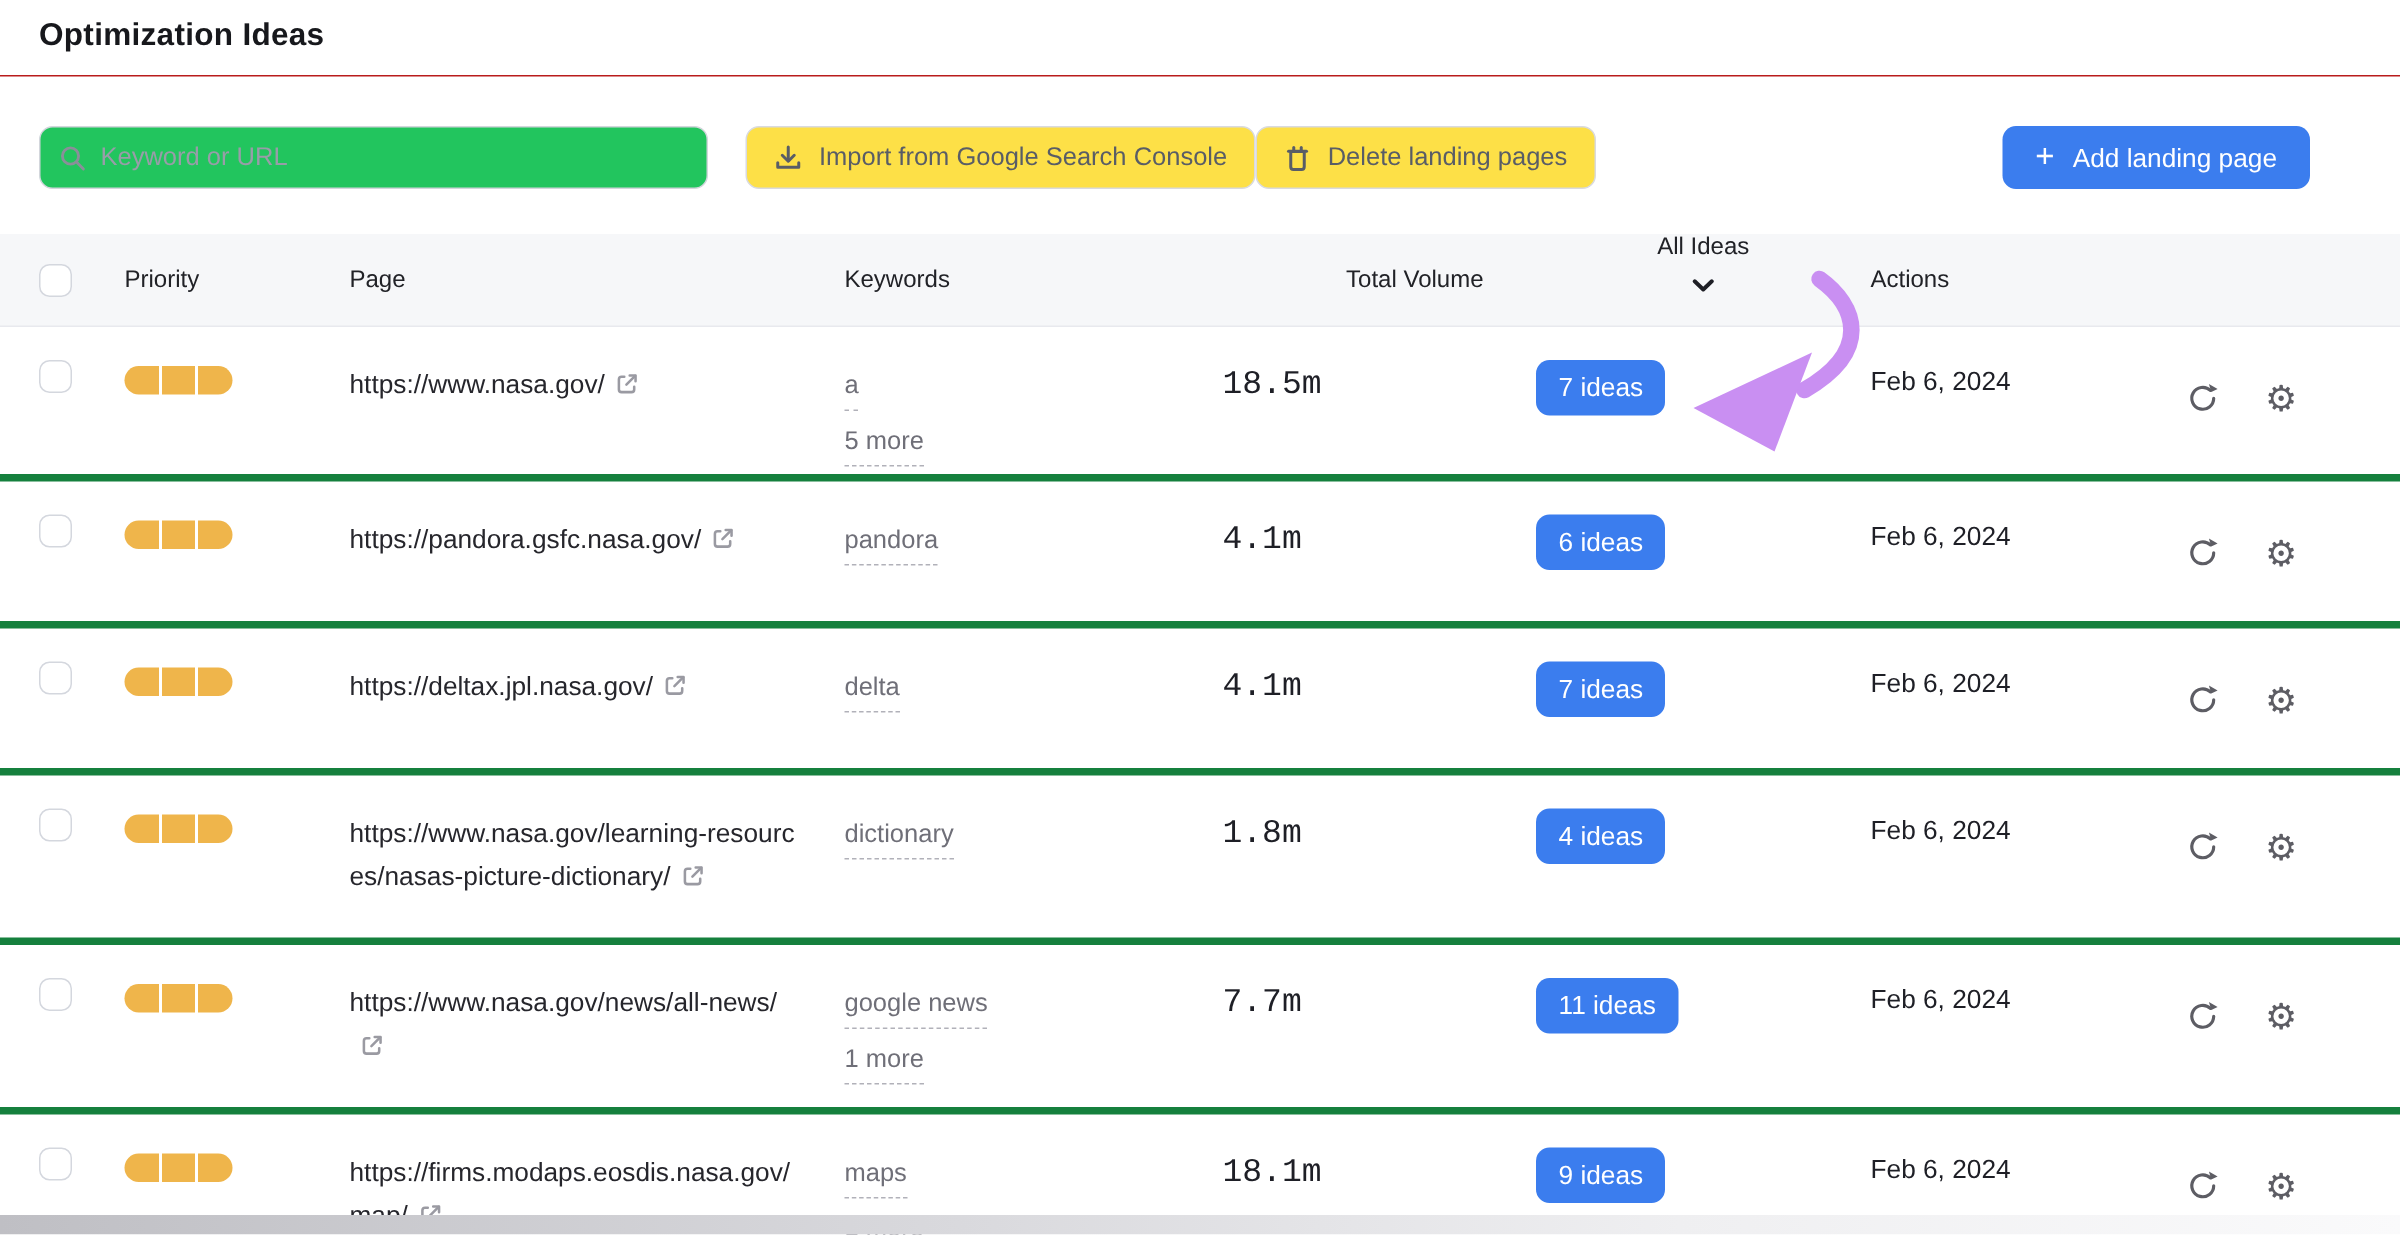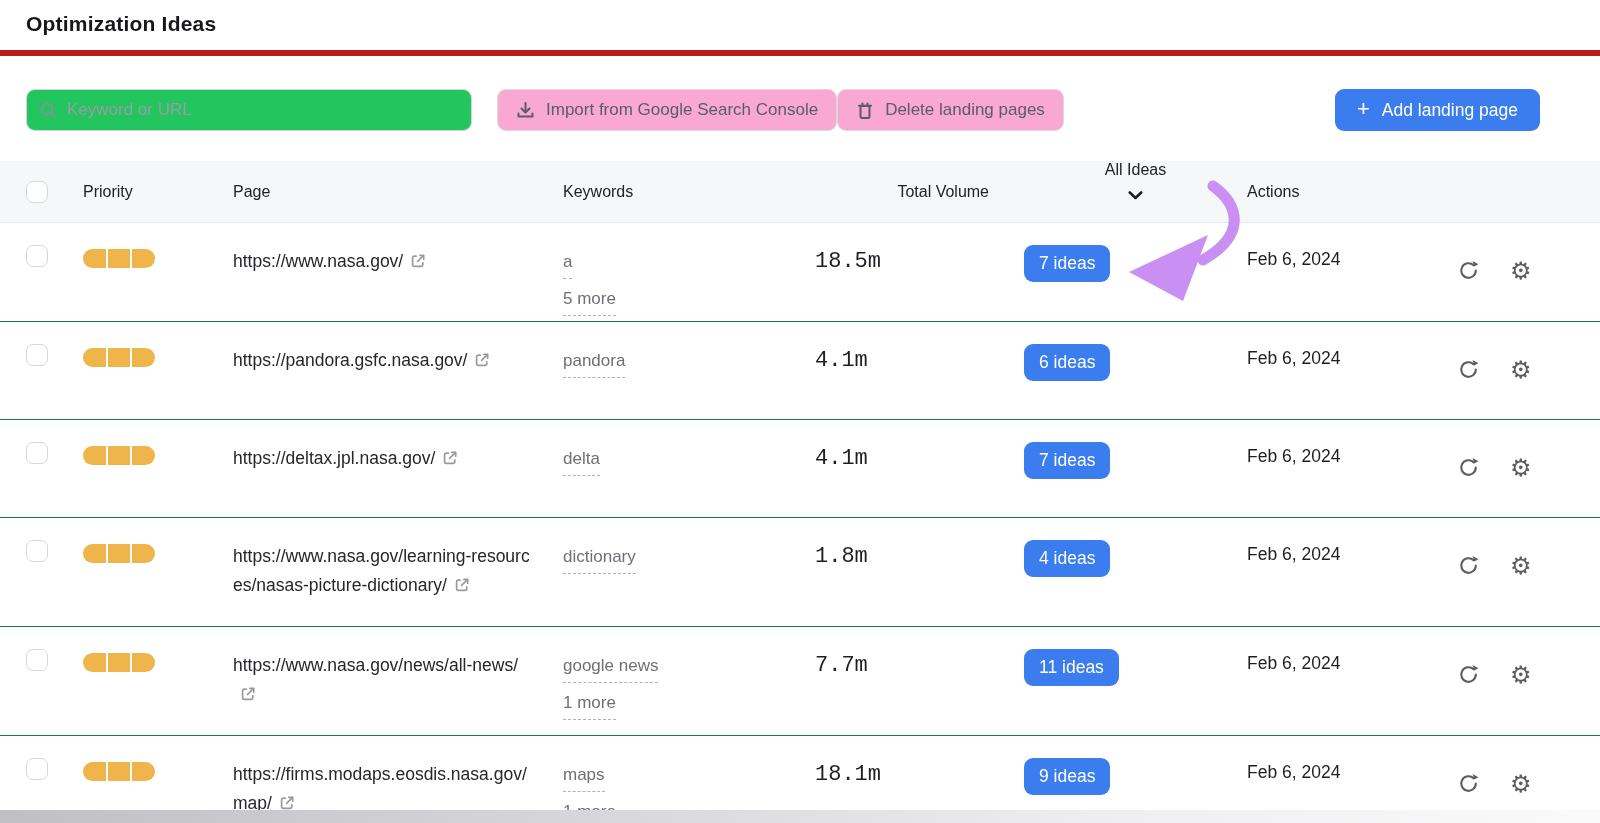--- a/index.html
+++ b/index.html
@@ -1,51 +1,51 @@
 <!DOCTYPE html>
 <html><head>
 <meta charset="utf-8">
 <style>
   * { margin:0; padding:0; box-sizing:border-box; }
   html,body { width:1600px; height:823px; overflow:hidden; background:#fff;
     font-family:"Liberation Sans", sans-serif; color:#1e1f26; }
   .page { position:relative; width:1600px; height:823px; }
 
   
-  .page-head { padding:12px 26px 14px 26px; border-bottom:6px solid #b91c1c; }
+  .page-head { padding:12px 26px 14px 26px; border-bottom:1px solid #b91c1c; }
   .page-title { font-size:21px; font-weight:700; color:#17181c; letter-spacing:.2px; }
 
   
   .toolbar { display:flex; align-items:center; padding:33px 60px 0 26px; height:75px; }
   .search-box { display:flex; align-items:center; width:446px; height:42px;
     border:1px solid #d3d6dc; border-radius:9px; background:#22c55e; padding:0 12px; gap:9px; }
   .search-box svg { flex:0 0 auto; }
   .search-input { border:none; outline:none; flex:1; font-size:17px;
     font-family:"Liberation Sans", sans-serif; color:#26262c; background:transparent; }
   .search-input::placeholder { color:#989da8; }
   .gray-btn { display:flex; align-items:center; gap:11px; height:42px; padding:0 18px;
-    background:#f9a8d4; border:1px solid #d9dadf; border-radius:9px; font-size:17px;
+    background:#fde047; border:1px solid #d9dadf; border-radius:9px; font-size:17px;
     color:#595d66; cursor:pointer; white-space:nowrap; font-family:"Liberation Sans",sans-serif; }
   .gray-btn + .gray-btn { }
   .search-box { margin-right:25px; }
   .spacer { flex:1; }
   .blue-btn { display:flex; align-items:center; gap:12px; height:42px; padding:0 22px;
     background:#3b7dee; border:none; border-radius:9px; color:#fff; font-size:17.5px;
     cursor:pointer; font-family:"Liberation Sans",sans-serif; }
   .blue-btn .plus { font-size:22px; font-weight:400; line-height:1; margin-top:-2px; }
 
   
   .grid { display:grid; grid-template-columns:57px 150px 330px 252px 174px 258px 210px 1fr;
     padding:0 55px 0 26px; align-items:start; }
   .thead { background:#f6f7f9; height:62px; margin-top:30px; font-size:16px; color:#212227; }
   .thead > div { display:flex; align-items:center; height:62px; }
   .th-volume { justify-content:flex-end; }
   .th-ideas { padding-left:35px; gap:10px;flex-direction:column; }
   .chev { margin-top:2px; }
-  .tbody .row { border-bottom:1px solid #15803d; min-height:98px; }
+  .tbody .row { border-bottom:5px solid #15803d; min-height:98px; }
   .thead { border-bottom:1px solid #e8e9ee; }
 
   .cell-check { padding-top:22px; }
   .checkbox { display:inline-block; width:22px; height:22px; border:1.5px solid #d4d7de;
     border-radius:7px; background:#fff; cursor:pointer; }
   .cell-priority { padding-top:26px; }
   .priority-pill { display:flex; gap:2px; width:72px; }
   .priority-pill .seg { height:19px; flex:1; background:#efb54b; }
   .priority-pill .seg:first-child { border-radius:10px 0 0 10px; }
   .priority-pill .seg:last-child { border-radius:0 10px 10px 0; }

